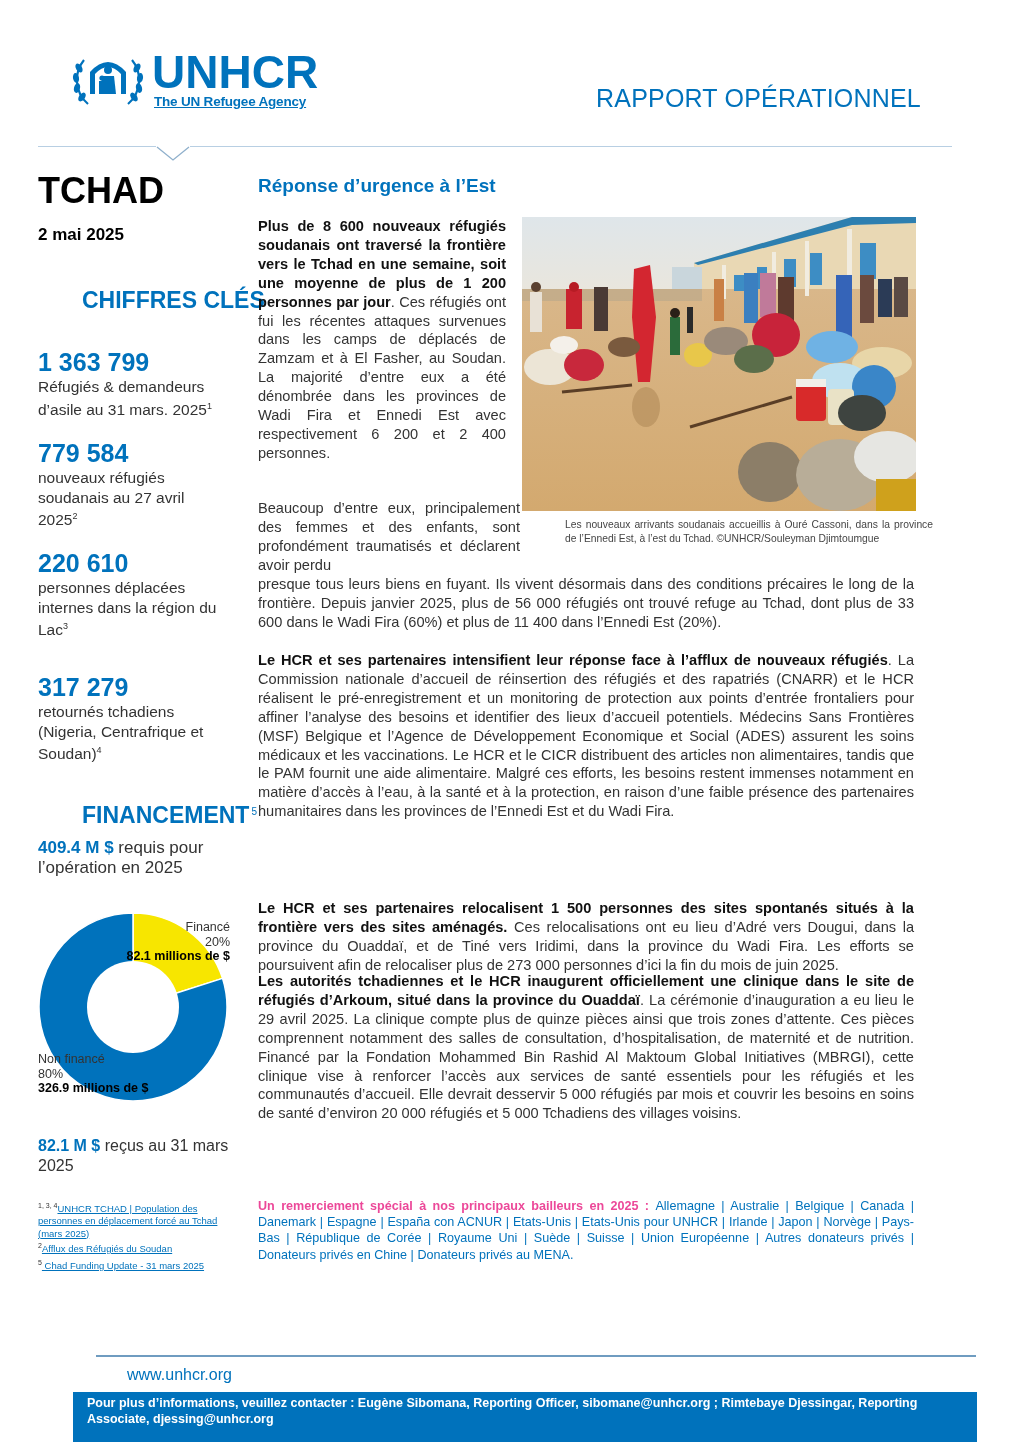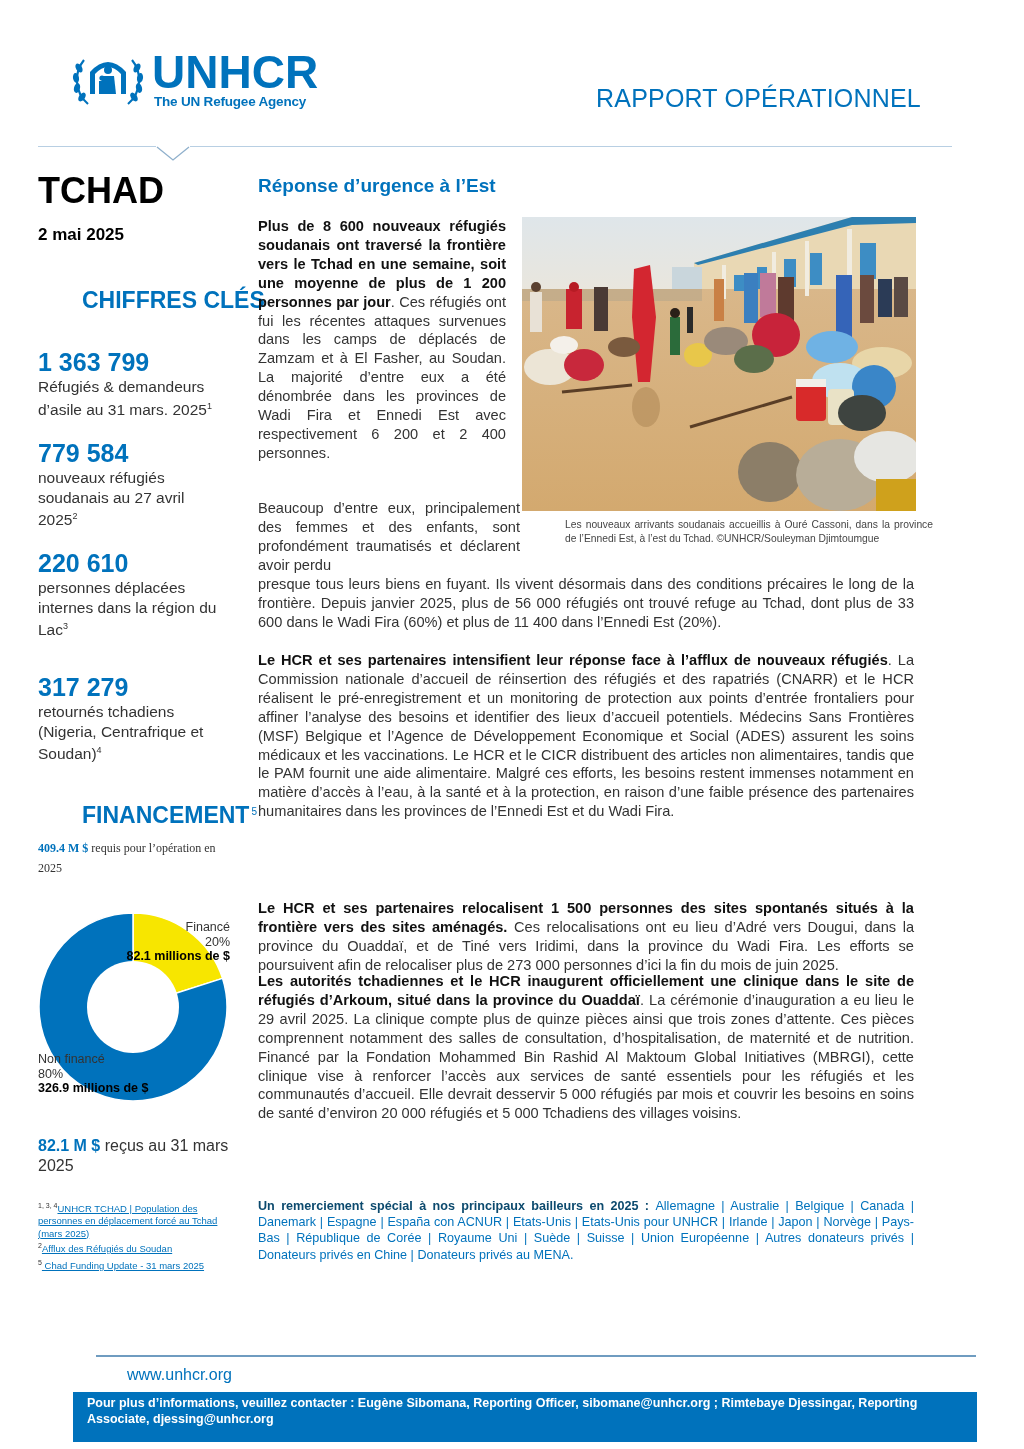--- a/index.html
+++ b/index.html
@@ -5,34 +5,34 @@
   * { box-sizing: border-box; margin: 0; padding: 0; }
   html, body { width: 1024px; height: 1449px; background: #ffffff; }
   body { position: relative; font-family: "Liberation Sans", sans-serif; color: #1a1a1a; overflow: hidden; }
   .abs { position: absolute; }
 
   
   .logo { left: 70px; top: 48px; width: 270px; height: 64px; display: flex; align-items: center; }
   .logo-emblem { width: 76px; height: 64px; }
   .logo-text { margin-left: 6px; display: flex; flex-direction: column; }
   .logo-word { font-size: 46px; font-weight: 700; color: #0072bc; letter-spacing: 0px; line-height: 44px; }
-  .logo-sub { font-size: 13.5px; font-weight: 700; color: #0072bc; line-height: 16px; margin-left: 2px; letter-spacing: -0.2px; }
+  .logo-sub { font-size: 13.5px; font-weight: 700; color: #0072bc; line-height: 16px; margin-left: 2px; letter-spacing: -0.2px; text-decoration: underline; }
   .report-title { left: 596px; top: 84px; font-size: 25px; color: #0072bc; letter-spacing: 0.2px; }
   .header-rule { left: 38px; top: 146px; width: 914px; height: 1px; background: #b8cfe3; }
   .header-chevron { left: 156px; top: 146px; width: 34px; height: 16px; }
 
   
   .country { left: 38px; top: 170px; font-size: 36px; font-weight: 700; color: #000; }
   .date { left: 38px; top: 225px; font-size: 17px; font-weight: 700; color: #000; }
   .section-h { font-size: 23px; font-weight: 700; color: #0072bc; letter-spacing: 0px; margin-left: 44px; }
   .kf-num { font-size: 25px; font-weight: 700; color: #0072bc; line-height: 30px; }
   .kf-label { font-size: 15.5px; color: #333; line-height: 19.5px; width: 200px; }
   .kf-label sup { font-size: 9px; }
   .fin-h sup { font-size: 10px; font-weight: 400; vertical-align: 8px; margin-left: 2px; }
-  .fin-req { left: 38px; top: 838px; width: 200px; font-size: 12px; color: #333; line-height: 20px; font-family: Liberation Serif, serif; }
+  .fin-req { left: 38px; top: 838px; width: 200px; font-size: 17px; color: #333; line-height: 20px; }
   .fin-req b, .fin-rec b { color: #0072bc; }
   .donut { left: 38px; top: 912px; width: 190px; height: 190px; }
   .donut-lbl { font-size: 12.5px; color: #333; line-height: 14.5px; }
   .donut-lbl b { color: #000; }
   .fin-rec { left: 38px; top: 1136px; width: 200px; font-size: 16px; color: #333; line-height: 20px; }
   .footnotes { left: 38px; top: 1200px; width: 190px; font-size: 9.5px; line-height: 12.2px; color: #333; }
   .footnotes a { color: #0072bc; text-decoration: underline; }
   .footnotes sup { font-size: 7px; }
 
   
@@ -42,21 +42,21 @@
   .p1 { left: 258px; top: 217px; width: 248px; }
   .p2a { left: 258px; top: 499px; width: 262px; }
   .p2b { left: 258px; top: 575px; width: 656px; }
   .p3 { left: 258px; top: 651px; width: 656px; }
   .p4 { left: 258px; top: 858px; width: 656px; margin-top: 41px; }
   .p5 { left: 258px; top: 972px; width: 656px; }
   .photo { left: 522px; top: 217px; width: 394px; height: 294px; overflow: hidden; }
   .caption { left: 565px; top: 518px; width: 368px; font-size: 10.3px; line-height: 14px; color: #444; text-align: justify; }
 
   .donors { left: 258px; top: 1198px; width: 656px; font-size: 12.6px; line-height: 16.2px; color: #0072bc; text-align: justify; }
-  .donors .lead { color: #0c4a6e; font-weight: 700; }
+  .donors .lead { color: #ec4899; font-weight: 700; }
   .donors .sep { color: #0072bc; }
 
   
   .foot-rule { left: 96px; top: 1355px; width: 880px; height: 2px; background: #6f9cc0; }
   .foot-url { left: 127px; top: 1366px; font-size: 16px; color: #0072bc; }
   .foot-bar { left: 73px; top: 1392px; width: 904px; height: 50px; background: #0072bc; color: #fff; font-size: 12.5px; font-weight: 700; line-height: 15.5px; padding: 4px 12px 0 14px; }
 </style>
 </head>
 <body>
 

